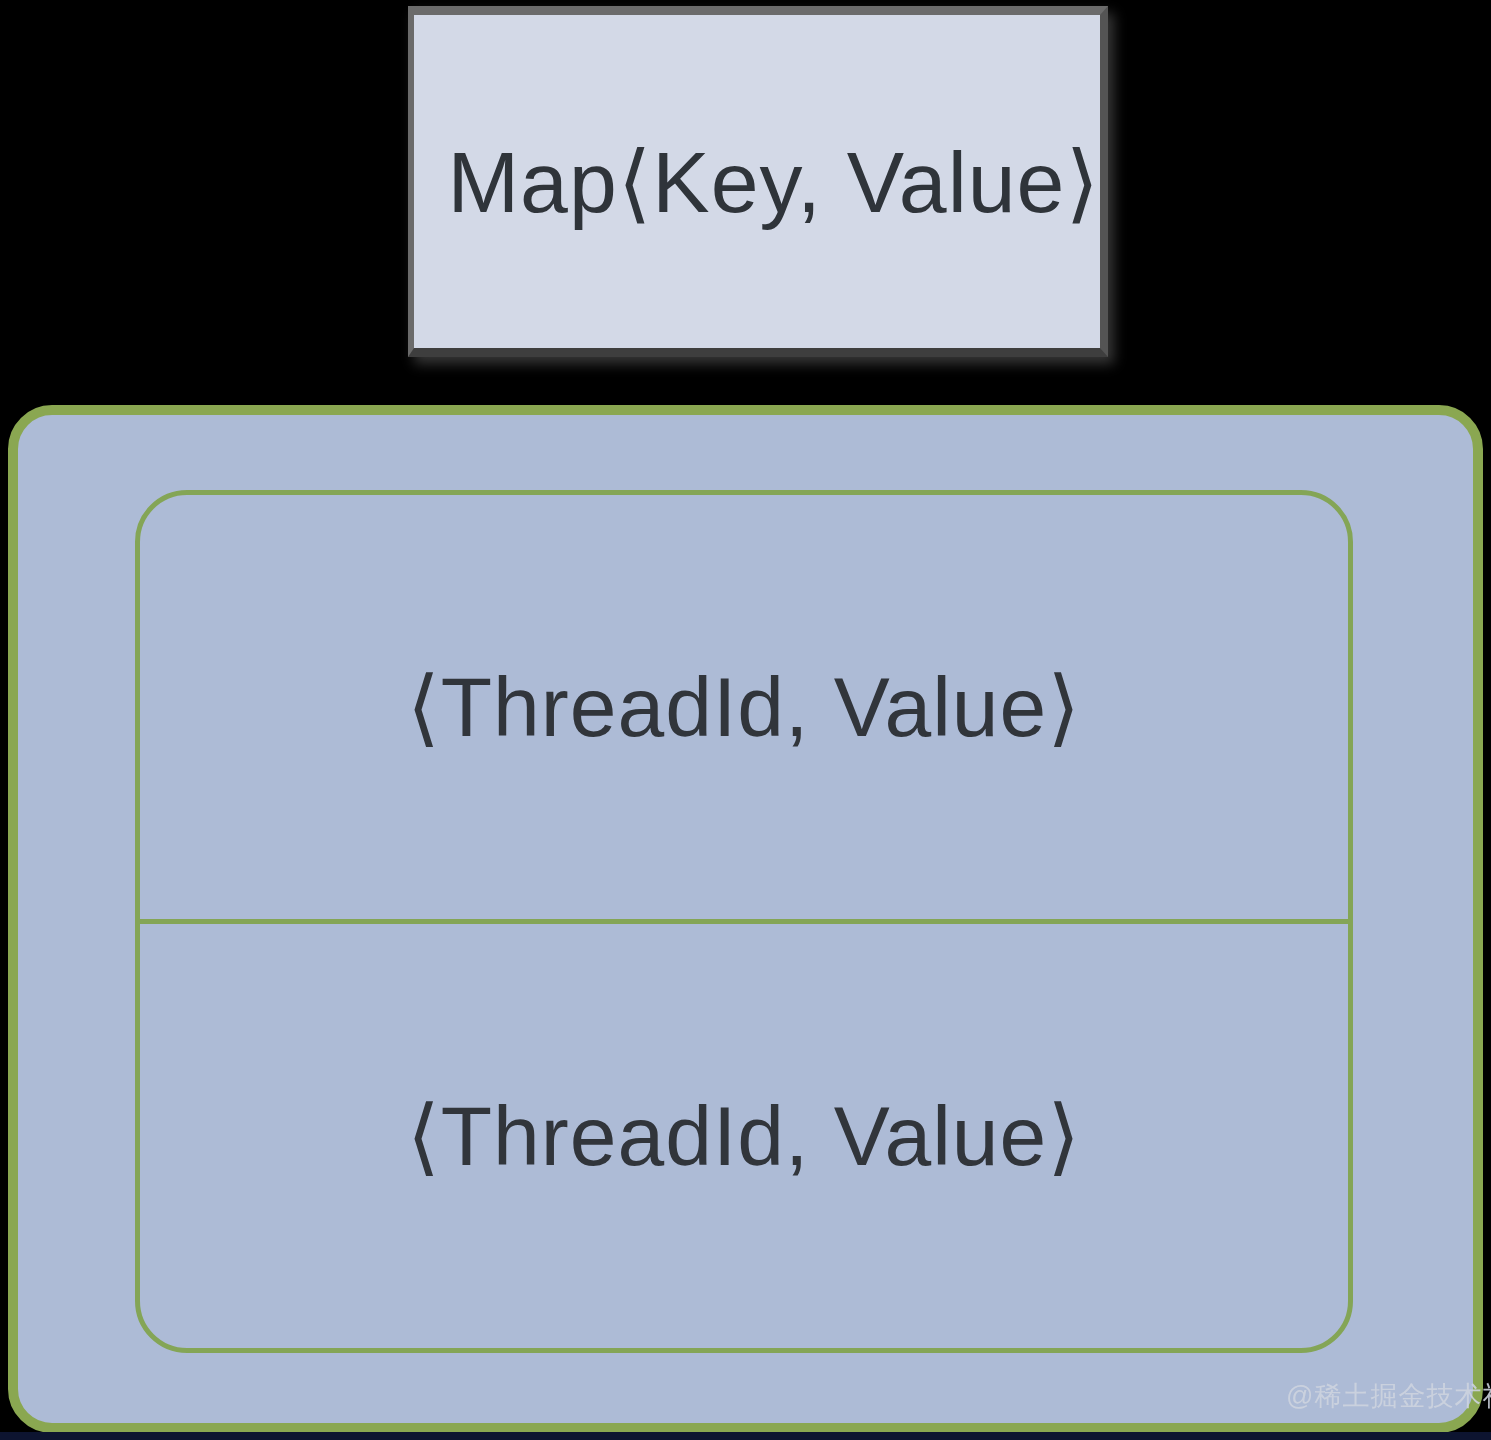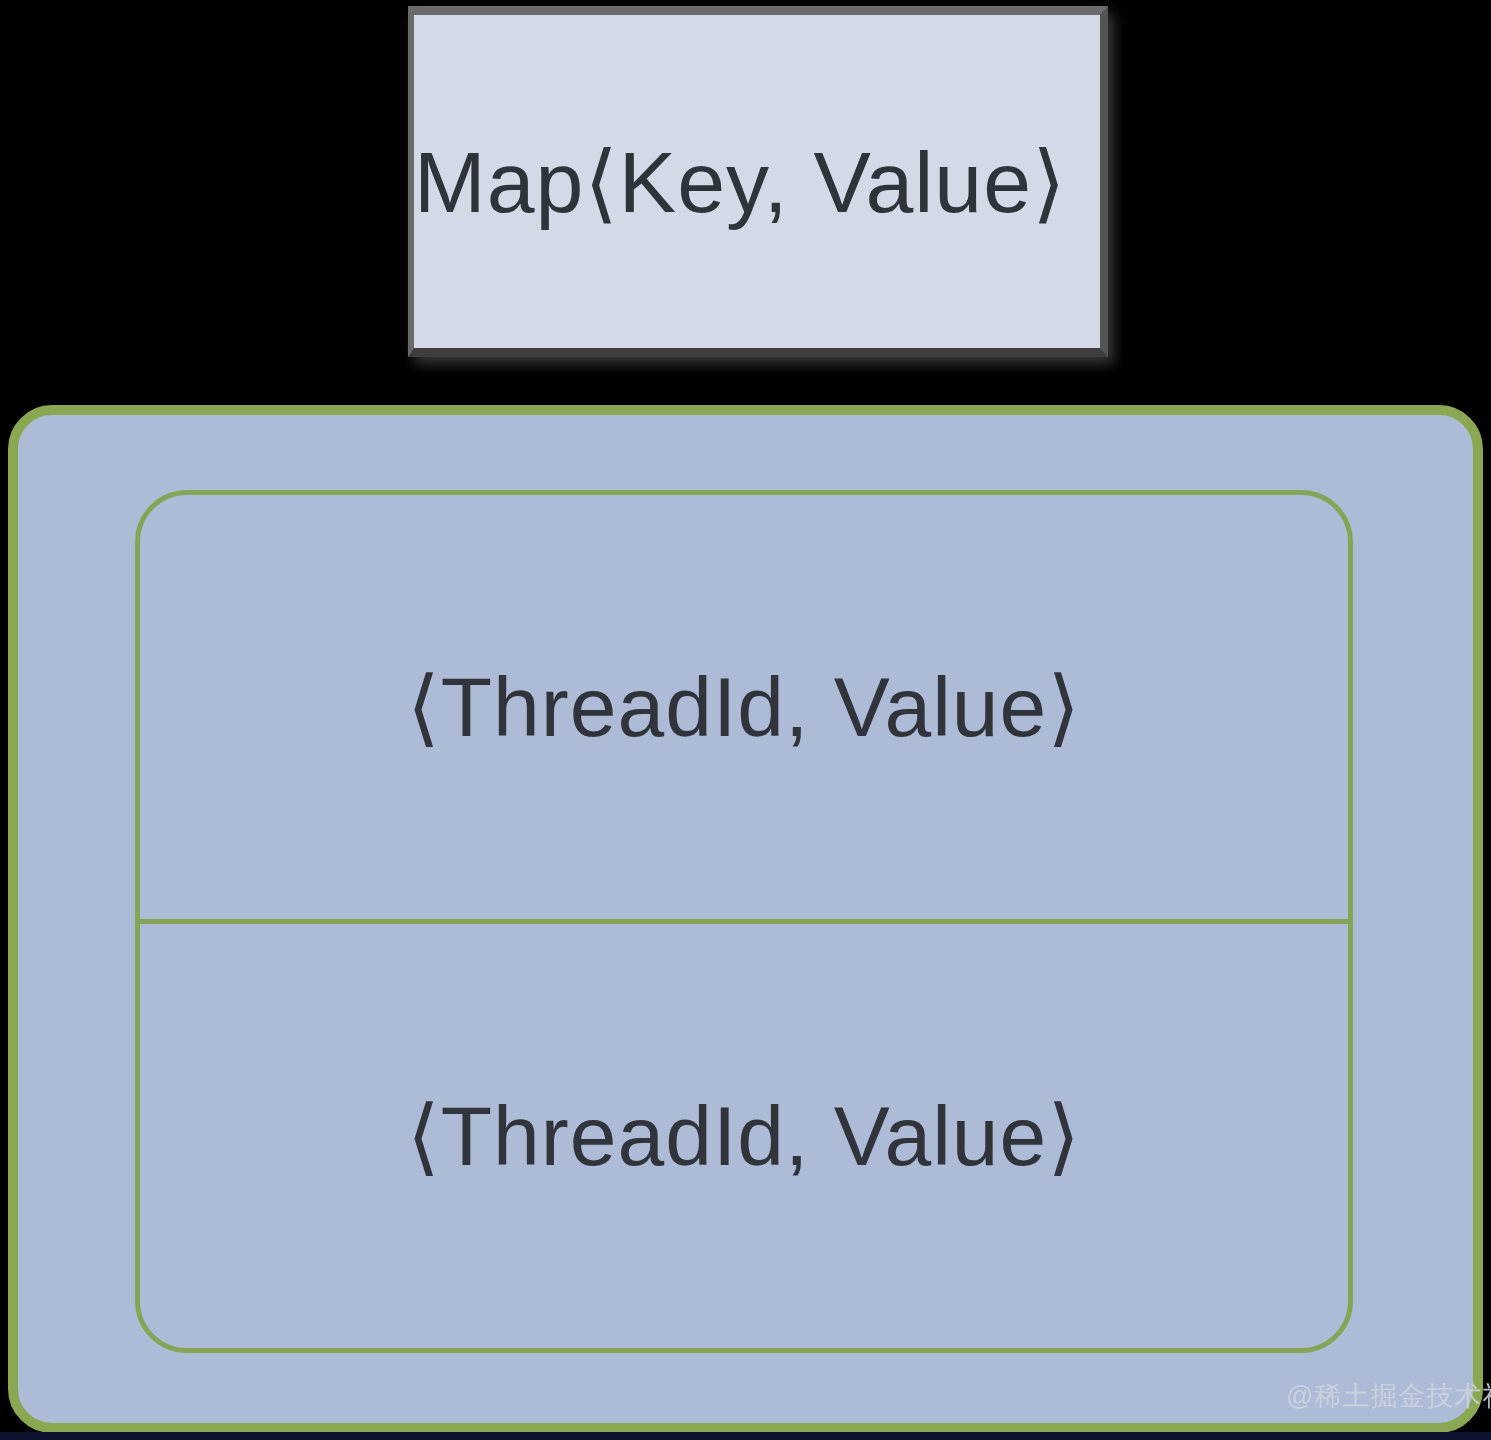--- a/index.html
+++ b/index.html
@@ -24,21 +24,21 @@
     width: 686px;
     height: 333px;
     background: #d3d9e7;
     border-top: 9px solid #6b6b6b;
     border-left: 6px solid #6b6b6b;
     border-right: 8px solid #545454;
     border-bottom: 9px solid #3e3e3e;
     box-shadow: 6px 7px 12px rgba(120,120,120,0.45);
     display: flex;
     align-items: center;
-    justify-content: flex-start;
+    justify-content: flex-end;
   }
   .map-box .label {
     font-size: 86px;
     color: #2f343a;
     letter-spacing: 1px;
     white-space: nowrap;
   }
 
   
   .tlm-container {

